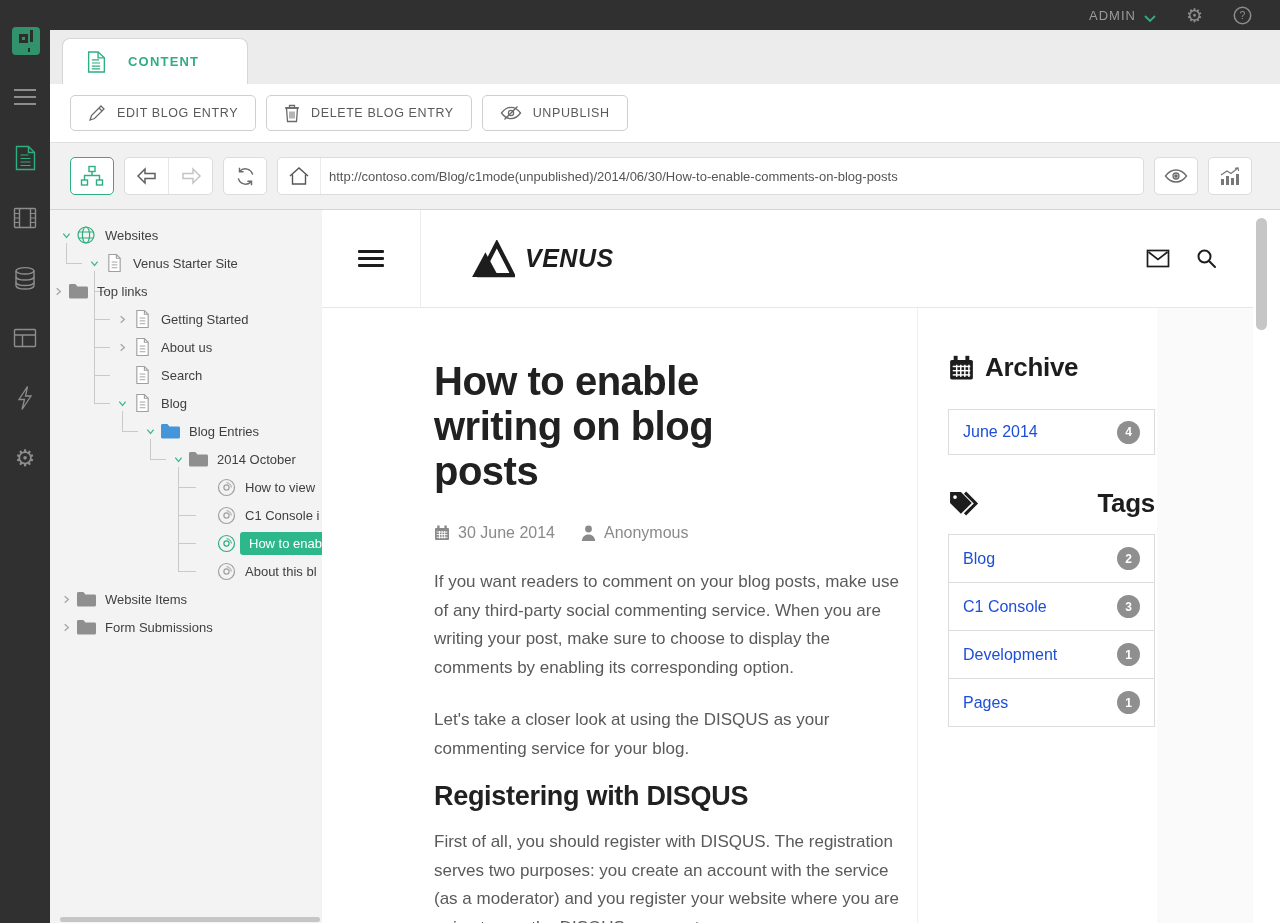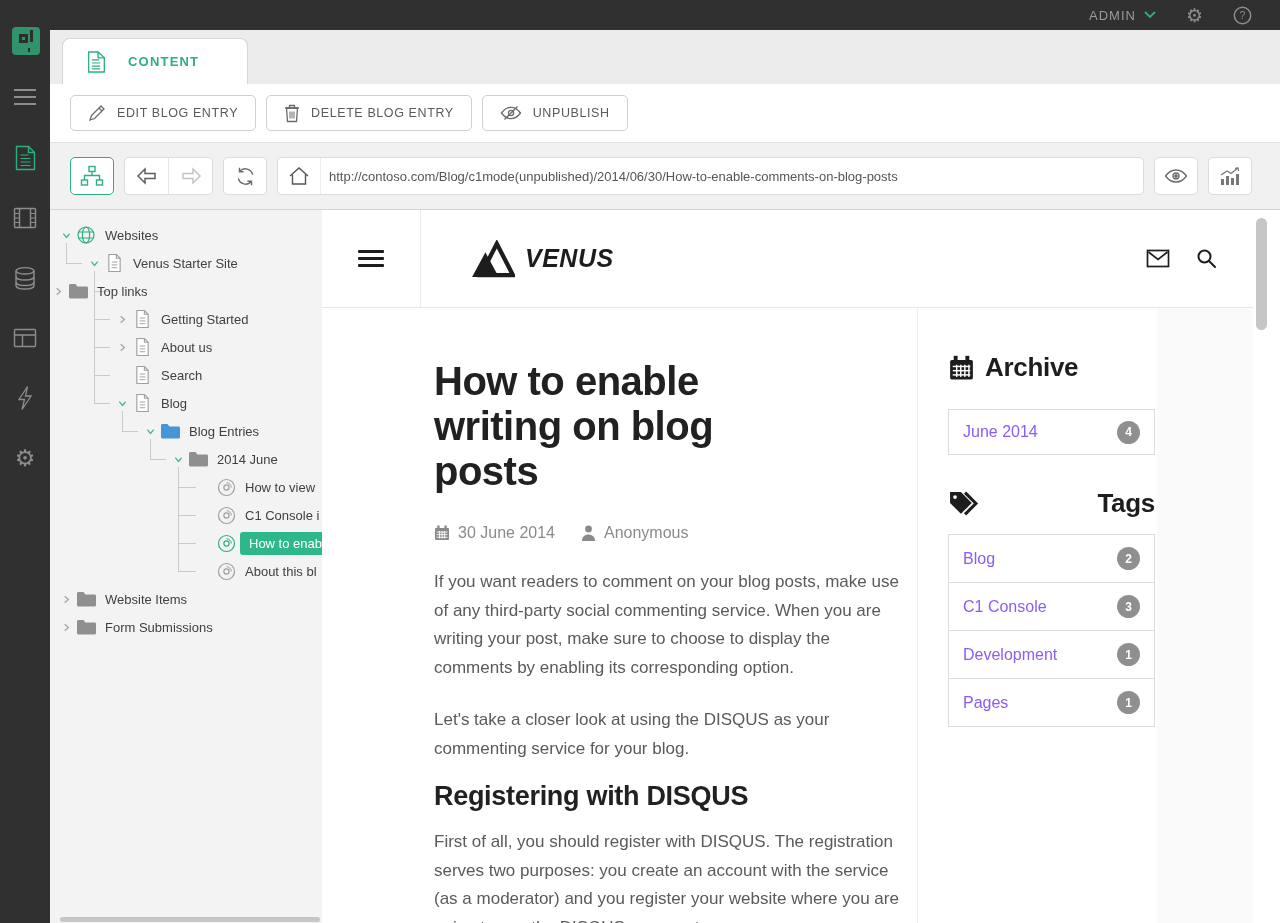--- a/index.html
+++ b/index.html
@@ -8,21 +8,21 @@
 
   
   .rail{position:absolute;left:0;top:0;width:50px;height:923px;background:#303030;z-index:5;}
   .c1logo{position:absolute;left:12px;top:27px;width:28px;height:28px;}
   .rail-burger{position:absolute;left:14px;top:89px;width:22px;cursor:pointer;}
   .rail-burger span{display:block;height:2px;background:#8d8d8d;margin-bottom:5px;}
   .rail-icons{position:absolute;left:0;top:145px;width:50px;display:flex;flex-direction:column;align-items:center;gap:34px;}
   .rail-btn{width:26px;height:26px;display:flex;align-items:center;justify-content:center;cursor:pointer;}
   .gear-glyph{font-size:23px;color:#8d8d8d;line-height:1;}
   .topbar{position:absolute;left:50px;right:0;top:0;height:30px;background:#303030;display:flex;align-items:center;justify-content:flex-end;gap:30px;padding-right:28px;}
-  .admin{display:flex;align-items:center;gap:8px;cursor:pointer;}
+  .admin{display:flex;align-items:flex-end;gap:8px;cursor:pointer;}
   .admin-label{color:#9a9a9a;font-size:13px;letter-spacing:1px;}
   .topbar .gear-glyph{font-size:19px;}
 
   
   .main{position:absolute;left:50px;top:30px;right:0;bottom:0;}
   .tabstrip{height:54px;background:#ececec;position:relative;}
   .tab{position:absolute;left:12px;bottom:0;width:186px;height:46px;background:#fff;border:1px solid #d6d6d6;border-bottom:none;border-radius:8px 8px 0 0;display:flex;align-items:center;gap:22px;padding-left:24px;box-sizing:border-box;cursor:pointer;}
   .tab-label{color:#2fae80;font-size:13px;letter-spacing:1.2px;font-weight:bold;}
 
   .toolbar{height:58px;background:#fff;display:flex;align-items:center;gap:10px;padding-left:20px;}
@@ -73,21 +73,21 @@
 
   .sidebar{position:absolute;left:626px;top:0;width:207px;}
   .sb-head{display:flex;align-items:center;gap:10px;font-size:26px;font-weight:bold;color:#1d1d1d;letter-spacing:-.3px;}
   .sb-head.archive{margin-top:44px;}
   .sb-head.tags{margin-top:33px;gap:14px;justify-content:space-between;}
   .sb-list{margin-top:26px;}
   .sb-list.tags-list{margin-top:15px;}
   .sb-row{background:#fff;border:1px solid #dcdcdc;height:46px;display:flex;align-items:center;justify-content:space-between;padding:0 14px;box-sizing:border-box;cursor:pointer;}
   .sb-row + .sb-row{margin-top:-1px;}
   .tags-list .sb-row{height:49px;}
-  .sb-row .lbl{font-size:16px;color:#8b5cf6;}
+  .sb-row .lbl{font-size:16px;color:#1d4ed8;}
   .badge{width:23px;height:23px;border-radius:50%;background:#8f8f8f;color:#fff;font-size:12px;font-weight:bold;display:flex;align-items:center;justify-content:center;}
 
   .pscroll{width:27px;background:#fff;position:relative;flex-shrink:0;}
   .pthumb{position:absolute;left:3px;top:8px;width:11px;height:112px;border-radius:6px;background:#c6c6c6;cursor:pointer;}
 </style>
 </head>
 <body>
 
 <div class="app">
 
@@ -393,21 +393,21 @@
             <span class="chev">
                 <svg width="11" height="11" viewBox="0 0 12 12" fill="none" stroke="#44bb90" stroke-width="1.5">
                   <path d="M2.5 4l3.5 4 3.5-4"></path>
                 </svg>
               </span>
             <span class="ticon">
                 <svg width="20" height="16" viewBox="0 0 20 16">
                   <path d="M1 2.5C1 1.7 1.6 1 2.4 1h5l2 2.5h9.2c.8 0 1.4.7 1.4 1.5v9c0 .8-.6 1.5-1.4 1.5H2.4c-.8 0-1.4-.7-1.4-1.5z" fill="#8f8f8f"></path>
                 </svg>
               </span>
-            <span class="tlabel">2014 June</span>
+            <span class="tlabel">2014 October</span>
           </div>
           <div class="trow" style="padding-left:148px">
             <span class="chev"></span>
             <span class="ticon">
                 <svg width="19" height="19" viewBox="0 0 19 19" fill="none" stroke="#9f9f9f" stroke-width="1.2">
                   <circle cx="9.5" cy="9.5" r="8"></circle>
                   <circle cx="9.5" cy="9.5" r="2.6"></circle>
                   <path d="M9.5 4.7a4.8 4.8 0 0 1 4.8 4.8" stroke-width="1"></path>
                 </svg>
               </span>

